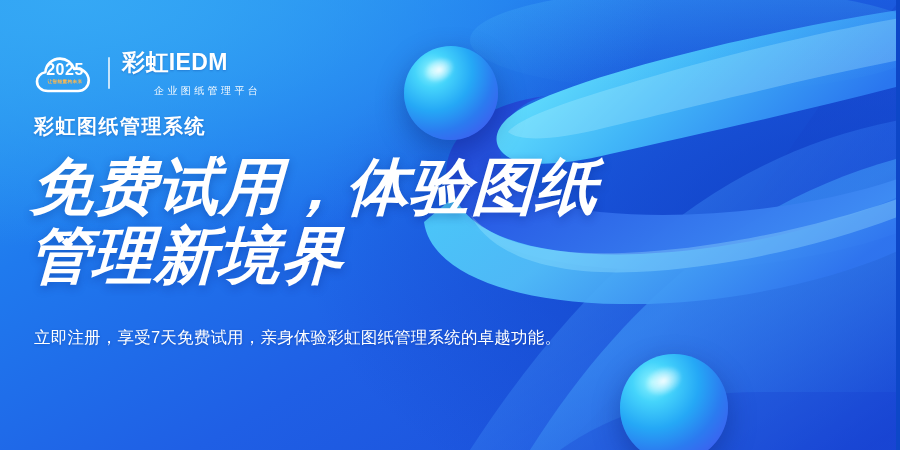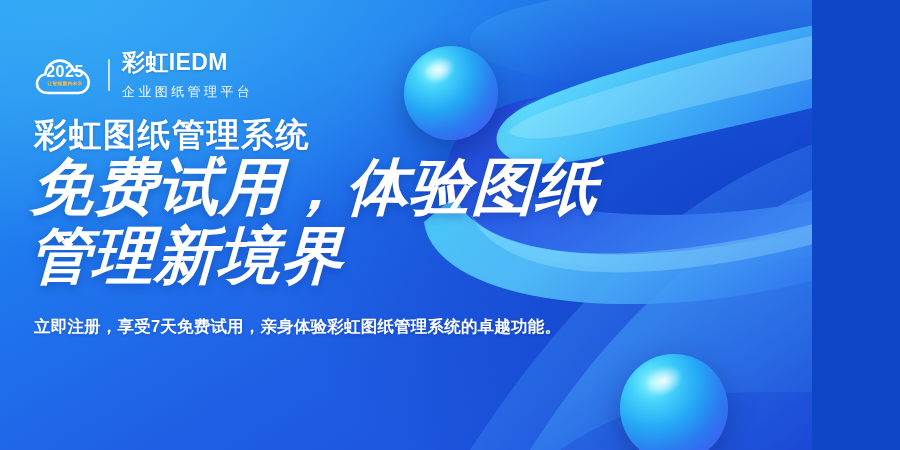--- a/index.html
+++ b/index.html
@@ -1,19 +1,19 @@
 <!DOCTYPE html>
 <html><head>
 <meta charset="utf-8">
 <style>
   html,body{margin:0;padding:0;background:#0d47c8;}
   *{box-sizing:border-box;}
   .banner{
     position:relative;
-    width:812px;height:450px;
+    width:896px;height:450px;
     overflow:hidden;
     font-family:"Liberation Sans","DejaVu Sans",sans-serif;
     background:
       radial-gradient(120% 100% at 8% 0%, #35a8f5 0%, rgba(53,168,245,0) 55%),
       radial-gradient(110% 120% at 100% 55%, #0f3fc4 0%, rgba(15,63,196,0) 60%),
       linear-gradient(150deg,#2a9cf0 0%, #1f7aee 28%, #1f5fe5 58%, #1a49d6 100%);
   }
 
   
   .art{position:absolute;inset:0;}
@@ -53,44 +53,44 @@
     text-align:center;line-height:1;white-space:nowrap;
   }
   .logo-div{width:2px;height:32px;background:rgba(255,255,255,.72);border-radius:1px;margin:0 3px;}
   .logo-words{display:flex;flex-direction:column;justify-content:center;gap:8px;}
   .logo-brand{
     color:#fff;font-size:23px;font-weight:700;line-height:1.05;letter-spacing:.4px;
     font-family:"Liberation Sans","DejaVu Sans",sans-serif;
     text-shadow:0 1px 2px rgba(8,40,130,.25);
   }
   .logo-sub{
-    color:#fff;font-size:13px;line-height:1.1;margin-top:3px;
-    letter-spacing:3.4px;font-weight:500;opacity:.97;
+    color:#fff;font-size:10px;line-height:1.1;margin-top:3px;
+    letter-spacing:3.4px;font-weight:500;opacity:.97;margin-left:32px;
   }
 
   
   .eyebrow{
     position:absolute;left:34px;top:113px;
-    color:#ffffff;font-size:33px;font-weight:700;letter-spacing:1.5px;
+    color:#ffffff;font-size:20px;font-weight:700;letter-spacing:1.5px;
     text-shadow:0 1px 3px rgba(6,36,120,.25);
     text-align:center;
   }
   .headline{
     position:absolute;left:30px;top:152px;width:700px;
     color:#ffffff;
     font-size:62px;font-weight:700;line-height:1.12;
     letter-spacing:1px;
     font-style:italic;
     transform:skewX(-2deg);
     text-shadow:0 3px 10px rgba(6,32,120,.32);
   }
   .headline .l2{display:block;}
   .desc{
-    position:absolute;left:34px;top:313px;width:590px;
-    color:#ffffff;font-size:16.5px;font-weight:700;line-height:1.62;
+    position:absolute;left:34px;top:324px;width:590px;
+    color:#ffffff;font-size:16.5px;font-weight:400;line-height:1.62;
     letter-spacing:.2px;
     text-shadow:0 1px 3px rgba(6,36,120,.3);
   }
 </style>
 </head>
 <body>
 
 <div class="banner">
 
   <div class="art">

